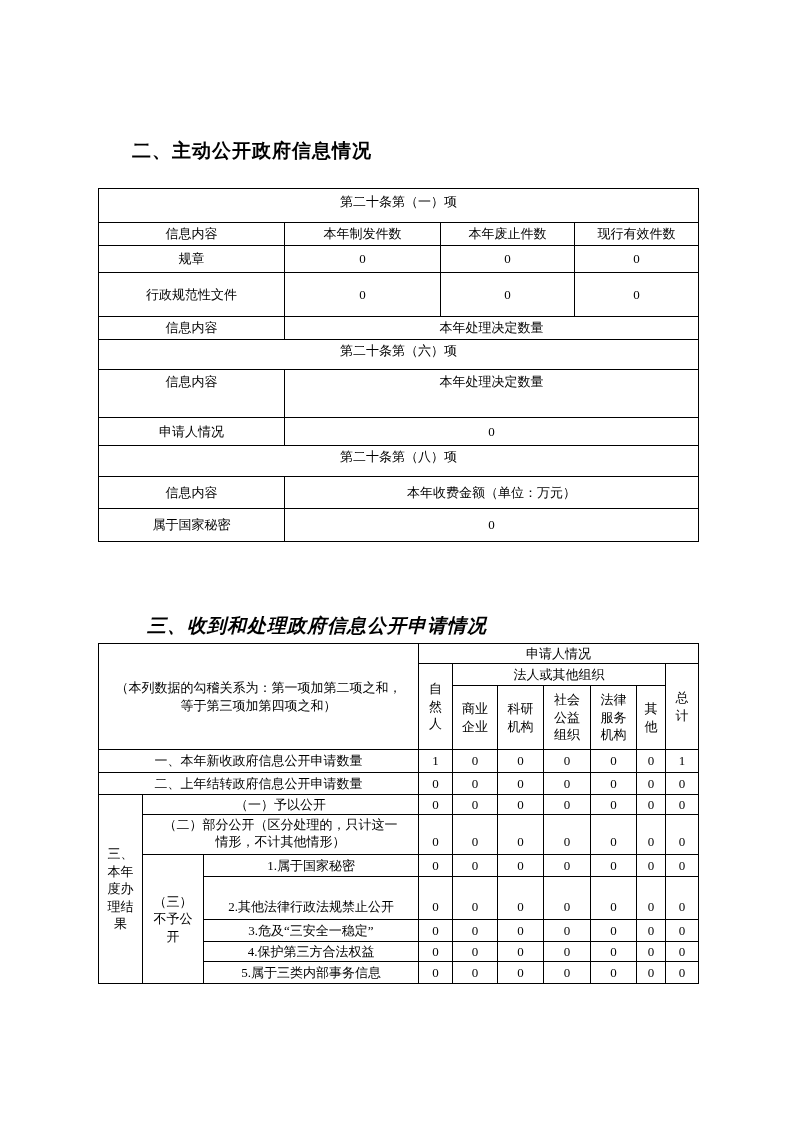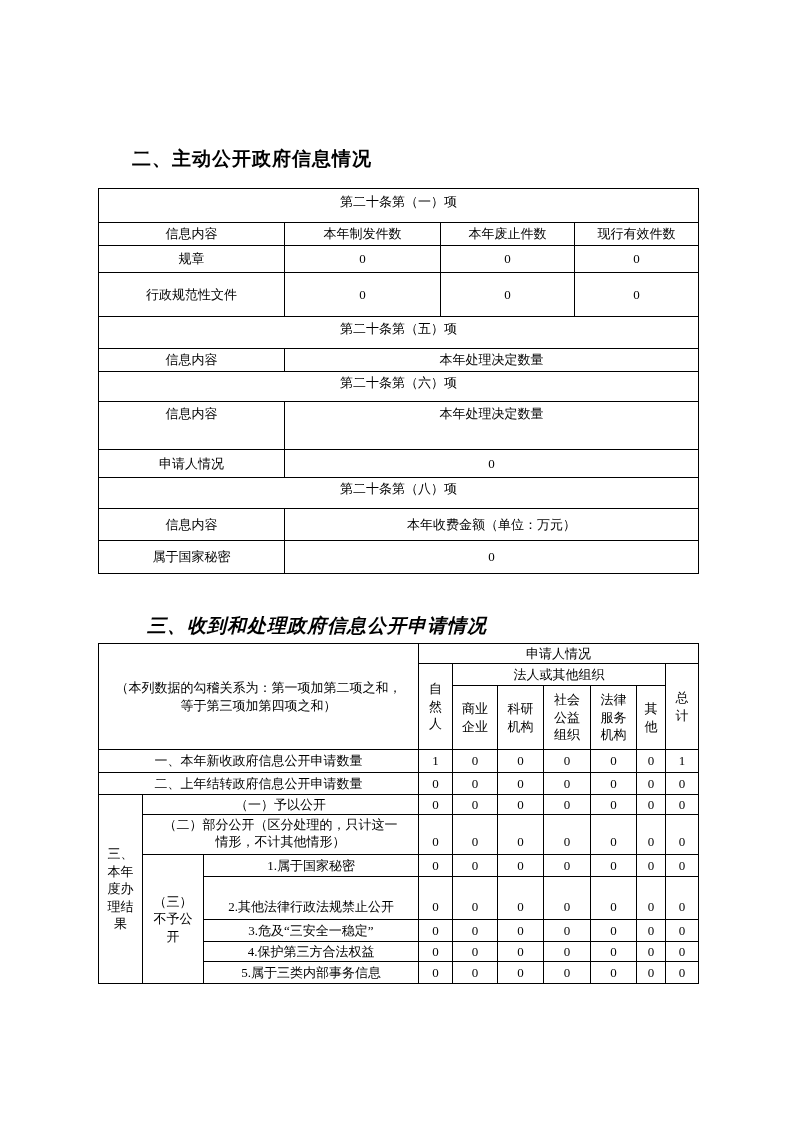--- a/index.html
+++ b/index.html
@@ -13,21 +13,21 @@
     overflow:hidden;
   }
   .title{
     position:absolute;
     font-family:"Liberation Sans",sans-serif;
     font-weight:bold;
     font-size:19px;
     letter-spacing:1px;
     white-space:nowrap;
   }
-  .t1{left:132px;top:146px;font-family:Liberation Serif, serif;}
+  .t1{left:132px;top:138px;font-family:Liberation Serif, serif;}
   .t2{left:147px;top:613px;font-style:italic;}
   table.tbl{
     position:absolute;
     left:98px;
     border-collapse:collapse;
     table-layout:fixed;
     width:600px;
     font-size:13px;
   }
   .tbl1{top:188px;}
@@ -81,23 +81,20 @@
       <td>规章</td>
       <td>0</td>
       <td>0</td>
       <td>0</td>
     </tr>
     <tr class="r29">
       <td>行政规范性文件</td>
       <td>0</td>
       <td>0</td>
       <td>0</td>
-    </tr>
-    <tr class="r32">
-      <td colspan="4" class="sec">第二十条第（五）项</td>
     </tr>
     <tr class="r23">
       <td>信息内容</td>
       <td colspan="3">本年处理决定数量</td>
     </tr>
     <tr class="r30">
       <td colspan="4" class="sec">第二十条第（六）项</td>
     </tr>
     <tr class="r48 vt">
       <td>信息内容</td>

